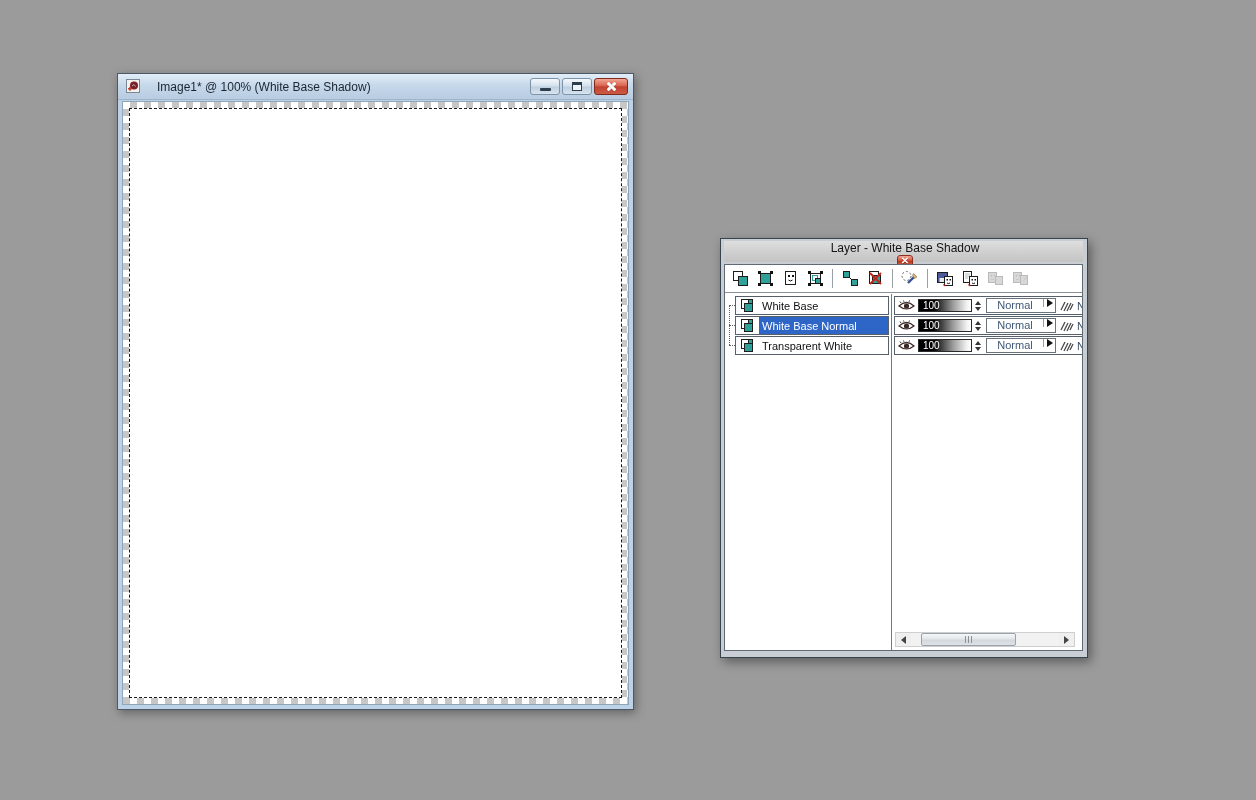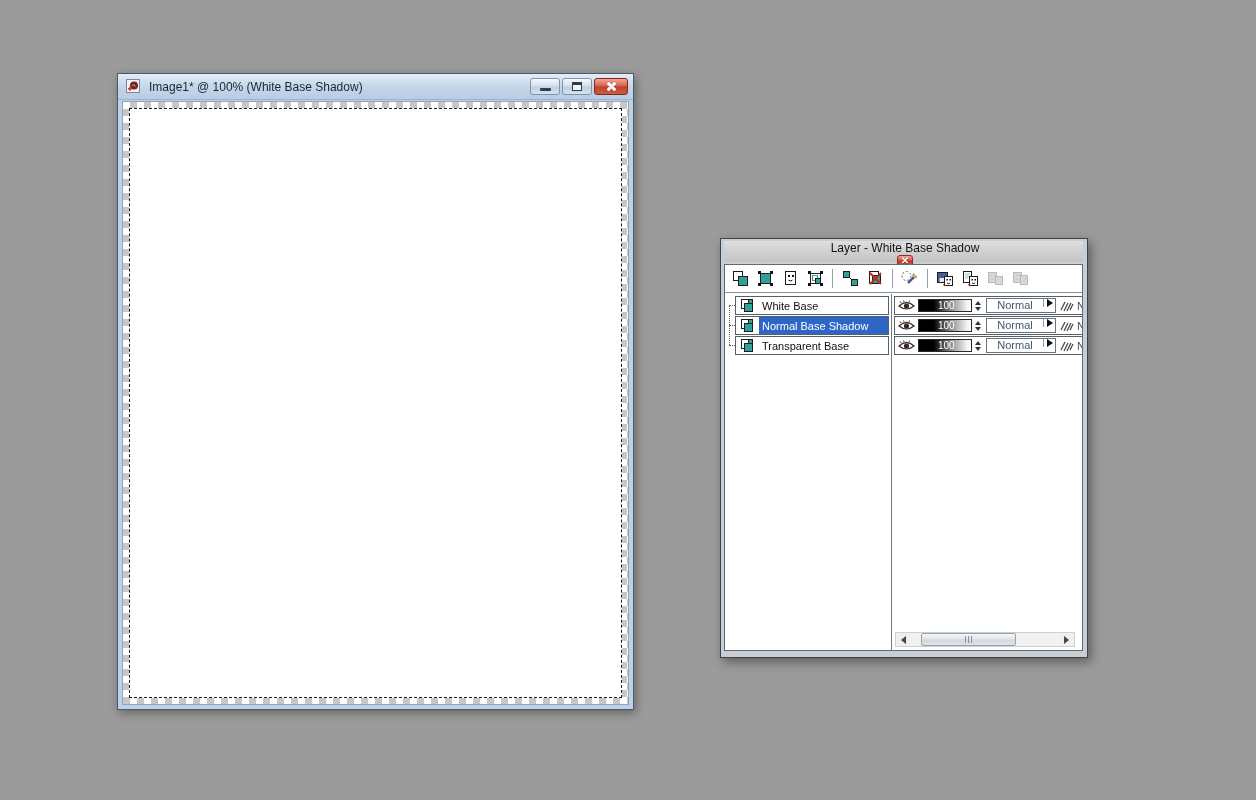--- a/index.html
+++ b/index.html
@@ -10,21 +10,21 @@
   .image-window {
     position:absolute; left:117px; top:73px; width:517px; height:637px;
     background:#bdd2e6; border:1px solid #4a5a68;
     box-shadow:2px 3px 9px rgba(0,0,0,0.35);
   }
   .iw-titlebar {
     height:26px; display:flex; align-items:center; padding:0 5px 0 8px;
     background:linear-gradient(#e3edf8,#c6d8ea 45%,#b8cce2);
     border-bottom:1px solid #9fb4c8;
   }
-  .iw-title { flex:1; font-size:12px; color:#1a2530; margin-left:8px; white-space:nowrap; overflow:hidden; }
+  .iw-title { flex:1; font-size:12px; color:#1a2530; margin-left:16px; white-space:nowrap; overflow:hidden; }
   .iw-buttons { display:flex; gap:2px; }
   .iw-btn {
     width:30px; height:17px; border:1px solid #7d93a8; border-radius:3px;
     background:linear-gradient(#f4f8fc,#d4e0ec 48%,#bdcfe0 52%,#d8e3ef);
     display:flex; align-items:center; justify-content:center; cursor:default;
   }
   .iw-btn.close {
     width:34px; border-color:#7e2a1c;
     background:linear-gradient(#f2a694,#d8644f 45%,#bf4330 52%,#cd5a44);
   }
@@ -98,21 +98,21 @@
   .layer-row.selected .lr-label { background:#2e66c8; color:#ffffff; }
 
   .pane-right { flex:1; position:relative; overflow:hidden; background:#fff; padding:2px 0 0 2px; }
   .ctrl-row {
     width:220px; height:19px; margin-bottom:1px; border:1px solid #55606a; background:#fff;
     display:flex; align-items:center; gap:3px; padding:0 3px;
   }
   .opacity-box {
     width:54px; height:13px; border:1px solid #2a2a2a; position:relative;
     background:linear-gradient(90deg,#000 0%,#000 28%,#9a9a9a 65%,#f2f2f2 92%,#fff 100%);
-    display:flex; align-items:center;padding-left:15px;
+    display:flex; align-items:center;
   }
   .opacity-val { font-size:10px; color:#fff; padding-left:4px; letter-spacing:0; }
   .spinner { display:flex; flex-direction:column; justify-content:center; gap:2px; width:8px; }
   .spin-up    { width:0; height:0; border-left:3px solid transparent; border-right:3px solid transparent; border-bottom:4px solid #333; }
   .spin-down  { width:0; height:0; border-left:3px solid transparent; border-right:3px solid transparent; border-top:4px solid #333; }
   .blend-box { width:70px; height:15px; border:1px solid #6a737c; background:#fff; display:flex; align-items:flex-start; }
   .blend-label { flex:1; font-size:11px; color:#3f5876; display:flex; align-items:center; justify-content:center; white-space:nowrap; }
   .blend-arrow { width:12px; border-left:1px solid #98a0a8; display:flex; align-items:center; justify-content:center; }
   .blend-arrow .tri { width:0; height:0; border-top:4px solid transparent; border-bottom:4px solid transparent; border-left:6px solid #111; }
   .link-label { font-size:11px; color:#3c4f66; white-space:nowrap; }
@@ -295,31 +295,31 @@
           <div class="lr-label">White Base</div>
         </div>
         <div class="layer-row selected">
           <div class="lr-icon-cell">
             <svg width="15" height="15" viewBox="0 0 15 15">
               <rect x="1.5" y="1.5" width="8" height="9" fill="#fff" stroke="#1d1d1d"></rect>
               <rect x="8.5" y="1.5" width="4" height="4" fill="#2fa198" stroke="#1d1d1d"></rect>
               <rect x="4.5" y="5.5" width="8" height="8" fill="#2fa198" stroke="#1d1d1d"></rect>
             </svg>
           </div>
-          <div class="lr-label">Normal Base Shadow</div>
+          <div class="lr-label">White Base Normal</div>
         </div>
         <div class="layer-row">
           <div class="lr-icon-cell">
             <svg width="15" height="15" viewBox="0 0 15 15">
               <rect x="1.5" y="1.5" width="8" height="9" fill="#fff" stroke="#1d1d1d"></rect>
               <rect x="8.5" y="1.5" width="4" height="4" fill="#2fa198" stroke="#1d1d1d"></rect>
               <rect x="4.5" y="5.5" width="8" height="8" fill="#2fa198" stroke="#1d1d1d"></rect>
             </svg>
           </div>
-          <div class="lr-label">Transparent Base</div>
+          <div class="lr-label">Transparent White</div>
         </div>
       </div>
 
       <div class="pane-right">
 
         <div class="ctrl-row">
           <svg width="17" height="11" viewBox="0 0 17 11">
             <path d="M1 6 Q8.5 -1 16 6 Q8.5 12 1 6 Z" fill="#fff" stroke="#3a2a26" stroke-width="1.2"></path>
             <circle cx="8.5" cy="6" r="2.6" fill="#3a2a26"></circle>
             <path d="M3 3 L2 1.5 M6 1.8 L5.5 0.5 M11 1.8 L11.5 0.5" stroke="#3a2a26"></path>

